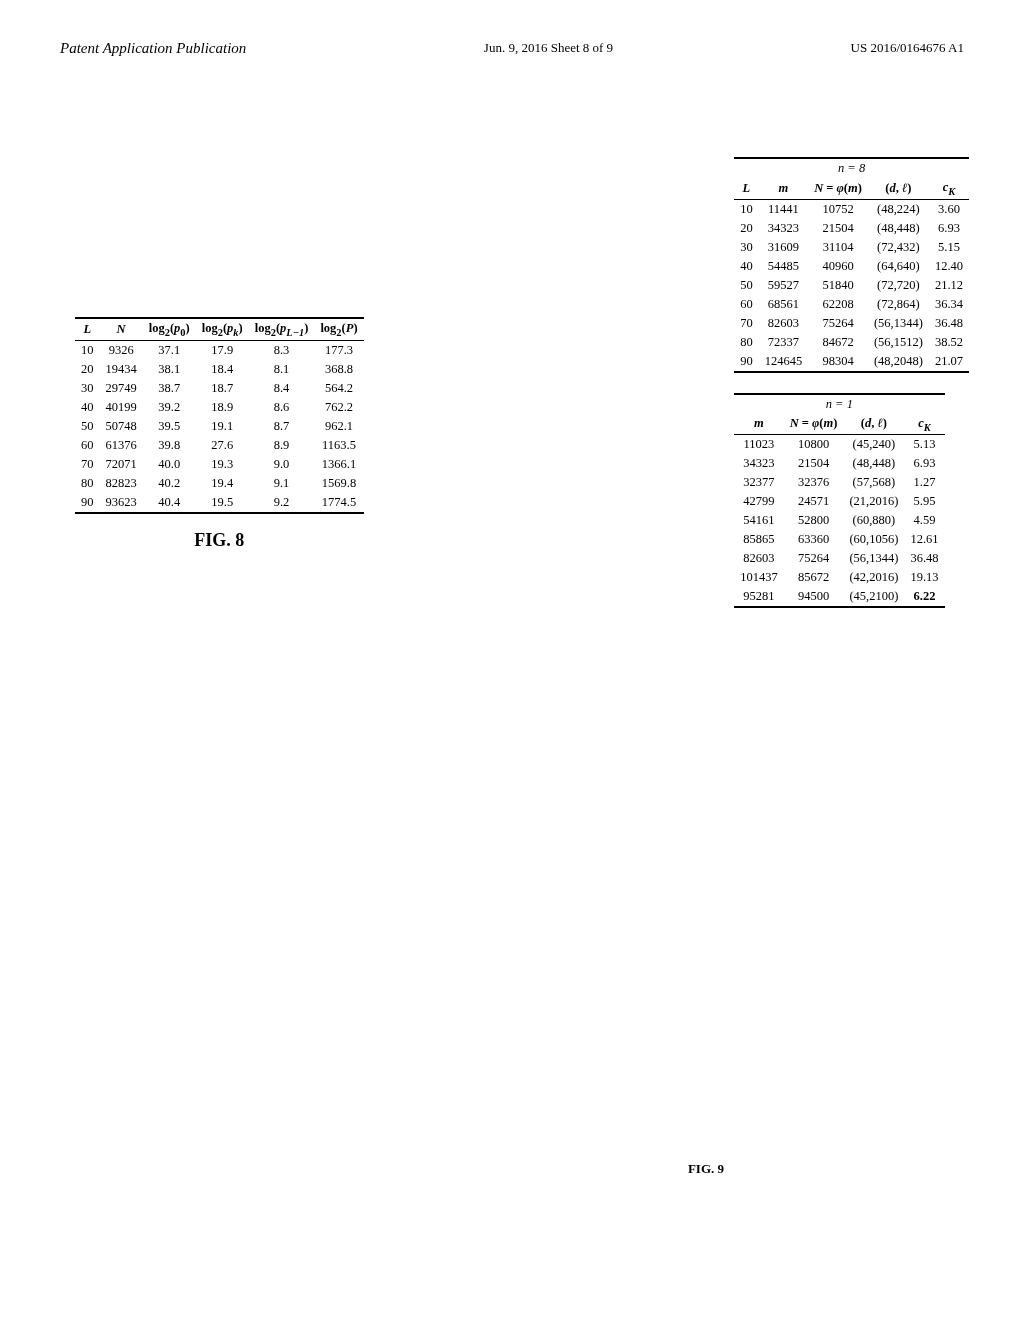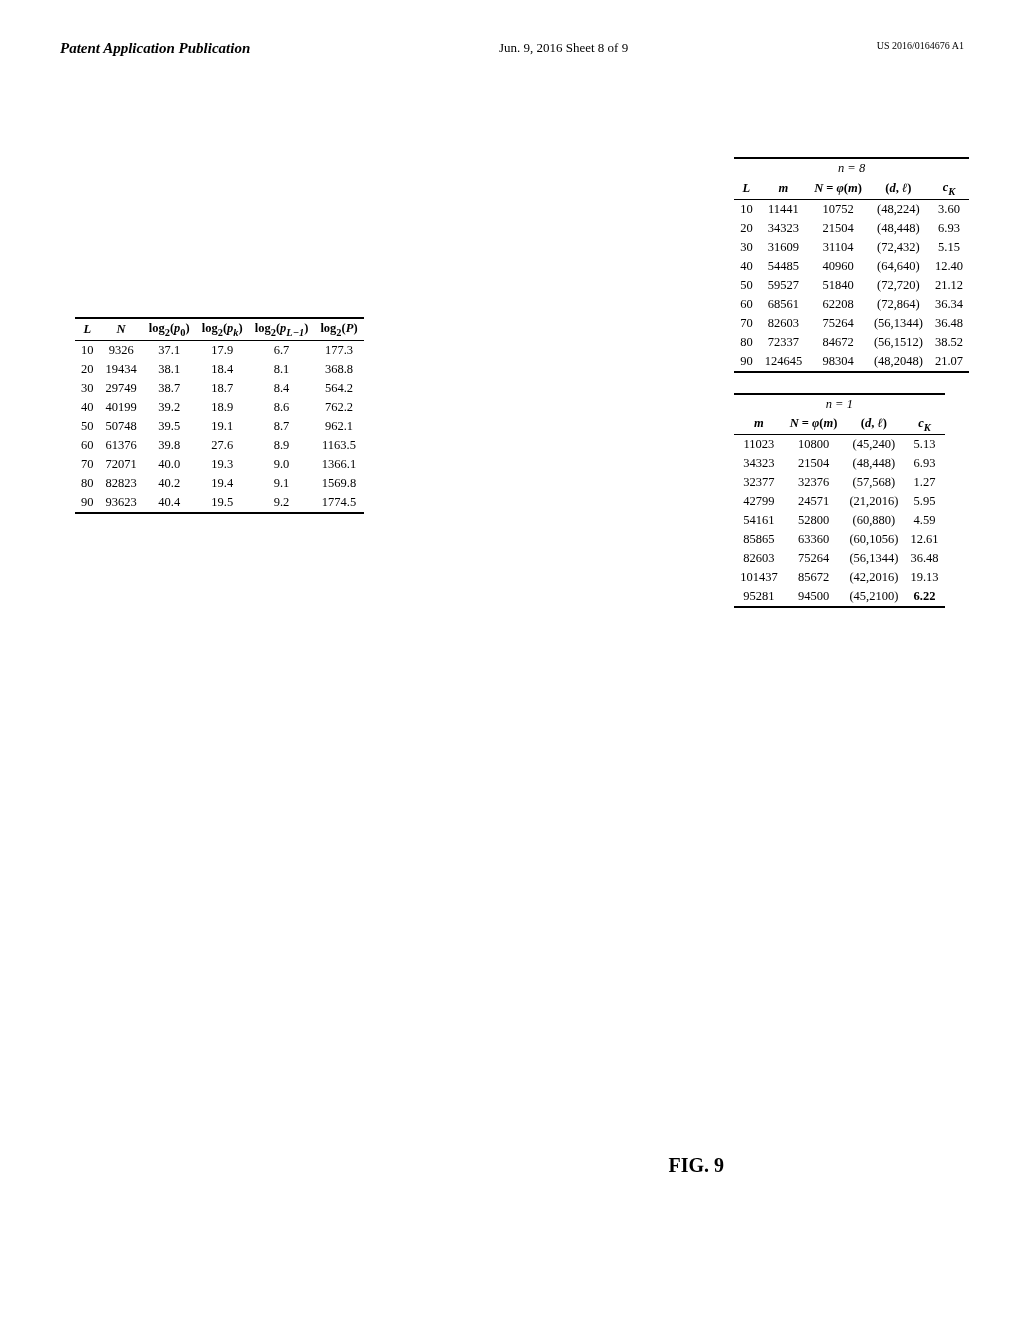--- a/index.html
+++ b/index.html
@@ -16,32 +16,32 @@
       display: flex;
       justify-content: space-between;
       align-items: flex-start;
       padding: 40px 60px 20px 60px;
       font-size: 14px;
       font-weight: bold;
     }
 
     .header-left {
       font-size: 15px;
-      font-weight: bold;
+      font-weight: normal;
       font-style: italic;
     }
 
     .header-center {
       font-size: 13px;
       font-weight: normal;
       text-align: center;
     }
 
     .header-right {
-      font-size: 10px;
+      font-size: 13px;
       font-weight: normal;
     }
 
     table.styled {
       border-collapse: collapse;
       font-size: 12.5px;
     }
 
     table.styled th, table.styled td {
       padding: 2px 6px;
@@ -92,21 +92,21 @@
           <th class="outer-border-top header-border-bottom">log<sub>2</sub>(<i>p<sub>L−1</sub></i>)</th>
           <th class="outer-border-top header-border-bottom">log<sub>2</sub>(<i>P</i>)</th>
         </tr>
       </thead>
       <tbody id="table-left-body">
       <tr>
             <td>10</td>
             <td>9326</td>
             <td>37.1</td>
             <td>17.9</td>
-            <td>6.7</td>
+            <td>8.3</td>
             <td>177.3</td>
           </tr>
           <tr>
             <td>20</td>
             <td>19434</td>
             <td>38.1</td>
             <td>18.4</td>
             <td>8.1</td>
             <td>368.8</td>
           </tr>
@@ -161,20 +161,21 @@
           <tr>
             <td style="border-bottom: 2px solid rgb(0, 0, 0);">90</td>
             <td style="border-bottom: 2px solid rgb(0, 0, 0);">93623</td>
             <td style="border-bottom: 2px solid rgb(0, 0, 0);">40.4</td>
             <td style="border-bottom: 2px solid rgb(0, 0, 0);">19.5</td>
             <td style="border-bottom: 2px solid rgb(0, 0, 0);">9.2</td>
             <td style="border-bottom: 2px solid rgb(0, 0, 0);">1774.5</td>
           </tr>
         </tbody>
     </table>
+    <div style="margin-top: 16px; font-size: 18px; font-weight: bold; text-align: center;">FIG. 8</div>
   </div>
 
   <div style="position: absolute; right: 55px; top: 80px;">
 
     <div>
       <table class="styled">
         <thead>
           <tr>
             <th colspan="5" class="outer-border-top" style="border-bottom: none; font-style: italic; font-weight: normal; border-top: 2px solid rgb(0, 0, 0);"><i>n</i> = 8</th>
           </tr>
@@ -322,15 +323,15 @@
               <td style="border-bottom: 2px solid rgb(0, 0, 0);">94500</td>
               <td style="border-bottom: 2px solid rgb(0, 0, 0);">(45,2100)</td>
               <td style="border-bottom: 2px solid rgb(0, 0, 0); font-weight: bold;">6.22</td>
             </tr>
           </tbody>
       </table>
     </div>
 
   </div>
 
-  <div style="position: absolute; bottom: 120px; right: 300px; font-size: 20px; font-weight: bold;">FIG. 9</div>
+  <div style="position: absolute; bottom: 120px; right: 300px; font-size: 13px; font-weight: bold;">FIG. 9</div>
 
 </div>
 
 </body></html>

